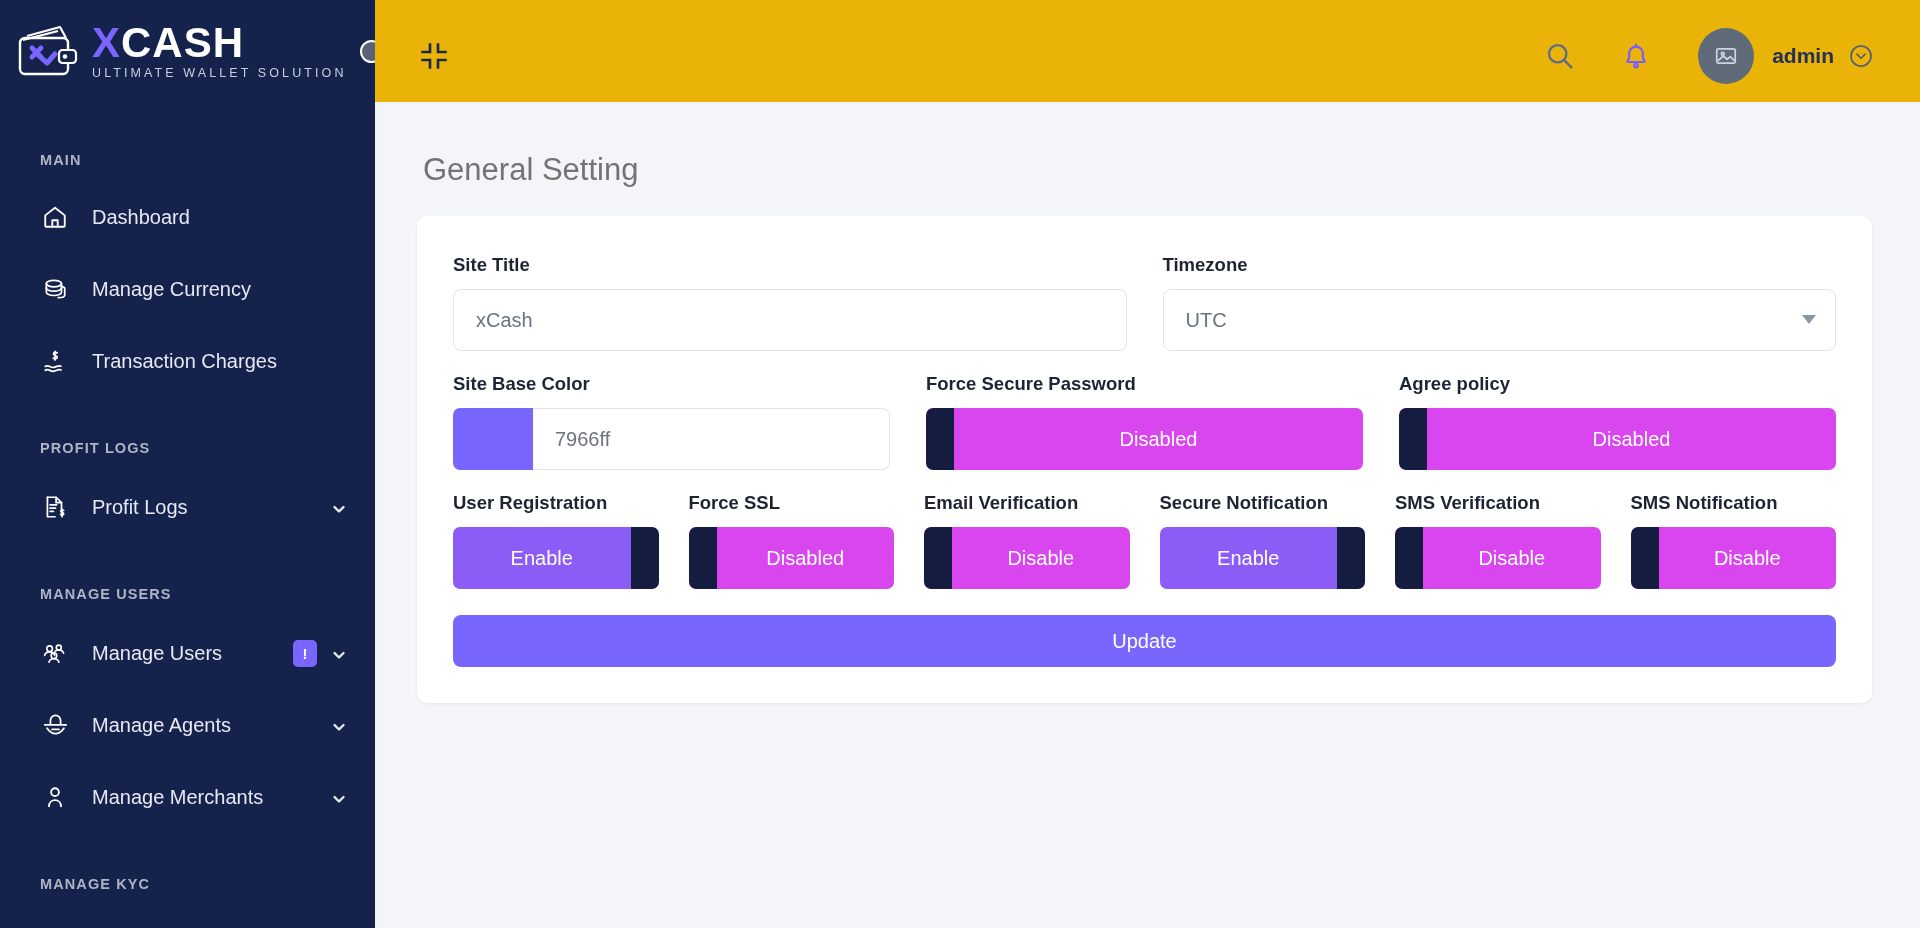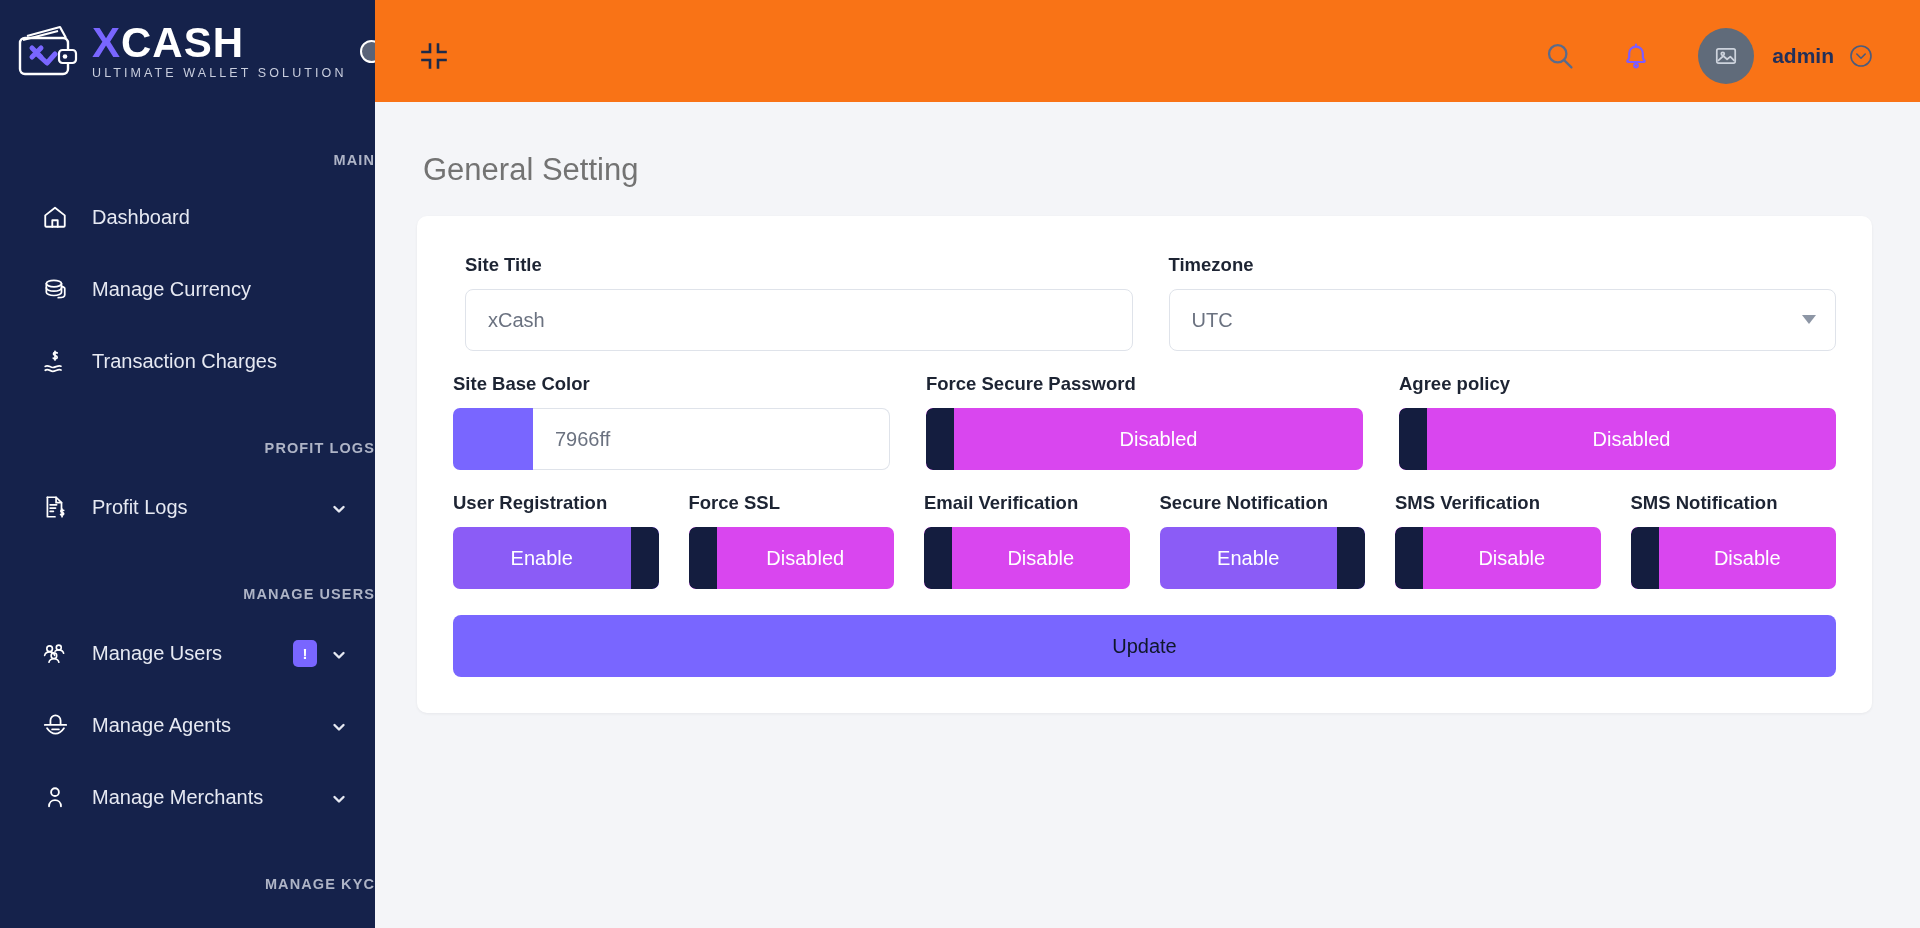--- a/index.html
+++ b/index.html
@@ -32,21 +32,21 @@
     text-align: right; margin-top: 2px; font-weight: 400;
   }
   .logo-dot {
     position: absolute; right: -36px; top: 18px;
     width: 23px; height: 23px; border-radius: 50%;
     border: 2.5px solid #ffffff; background: #5a6378;
   }
 
   .nav-section {
     color: #aeb4c6; font-size: 14.5px; font-weight: 700;
-    letter-spacing: 1.1px; padding: 0 0 0 40px; text-align: right;
+    letter-spacing: 1.1px; padding: 0 0 0 40px;
   }
   .sec-main   { margin-top: 50px; }
   .sec-profit { margin-top: 54px; }
   .sec-users  { margin-top: 54px; }
   .sec-kyc    { margin-top: 54px; }
 
   .nav-item {
     display: flex; align-items: center;
     height: 50px; padding-left: 40px; padding-right: 28px;
     color: #e6e9f2; font-size: 20px; cursor: pointer;
@@ -71,21 +71,21 @@
 
   .m-dash   { margin-top: 24px; }
   .m-gap    { margin-top: 22px; }
   .m-gap2   { margin-top: 22px; }
   .m-first  { margin-top: 26px; }
 
   
   .main { flex: 1; height: 928px; display: flex; flex-direction: column; background: #f4f5f8; }
 
   .topbar {
-    height: 102px; background: #f97316;
+    height: 102px; background: #eab308;
     display: flex; align-items: center;
     padding: 9px 46px 0 42px;
     flex: none;
   }
   .collapse-btn { width: 34px; height: 34px; cursor: pointer; }
   .top-right { margin-left: auto; display: flex; align-items: center; }
   .ico-btn {
     width: 40px; height: 40px; cursor: pointer;
     display: flex; align-items: center; justify-content: center;
     margin-left: 36px;
@@ -106,21 +106,21 @@
   .page-title {
     color: #737373; font-size: 31px; font-weight: 400;
     margin: 10px 0 28px 6px;
   }
   .card {
     background: #ffffff; border-radius: 10px;
     padding: 38px 36px 36px 36px;
     box-shadow: 0 1px 3px rgba(16,24,40,.06);
   }
 
-  .row2 { display: flex; gap: 36px; margin-left: 12px; }
+  .row2 { display: flex; gap: 36px; }
   .col { flex: 1; min-width: 0; }
   .field-label {
     font-size: 18.5px; font-weight: 700; color: #1d2433;
     margin-bottom: 13px; white-space: nowrap;
   }
   .input {
     width: 100%; height: 62px;
     border: 1px solid #dfe3ea; border-radius: 8px;
     background: #fff; color: #6b7280; font-size: 20px;
     padding: 0 22px; font-family: inherit;
@@ -160,22 +160,22 @@
   .knob.l { border-radius: 7px 0 0 7px; }
   .toggle-label {
     flex: 1; display: flex; align-items: center; justify-content: center;
     color: #ffffff; font-size: 20px;
   }
 
   .row-toggles { display: flex; gap: 30px; margin-top: 22px; }
   .tcol { flex: 1; min-width: 0; }
 
   .update-btn {
-    margin-top: 26px; width: 100%; height: 62px;
-    background: #7966ff; color: #0f172a;
+    margin-top: 26px; width: 100%; height: 52px;
+    background: #7966ff; color: #ffffff;
     border: none; border-radius: 8px;
     font-size: 20px; font-family: inherit; cursor: pointer;
   }
 </style>
 </head>
 <body>
 
 <div class="app">
 
   <aside class="sidebar">

